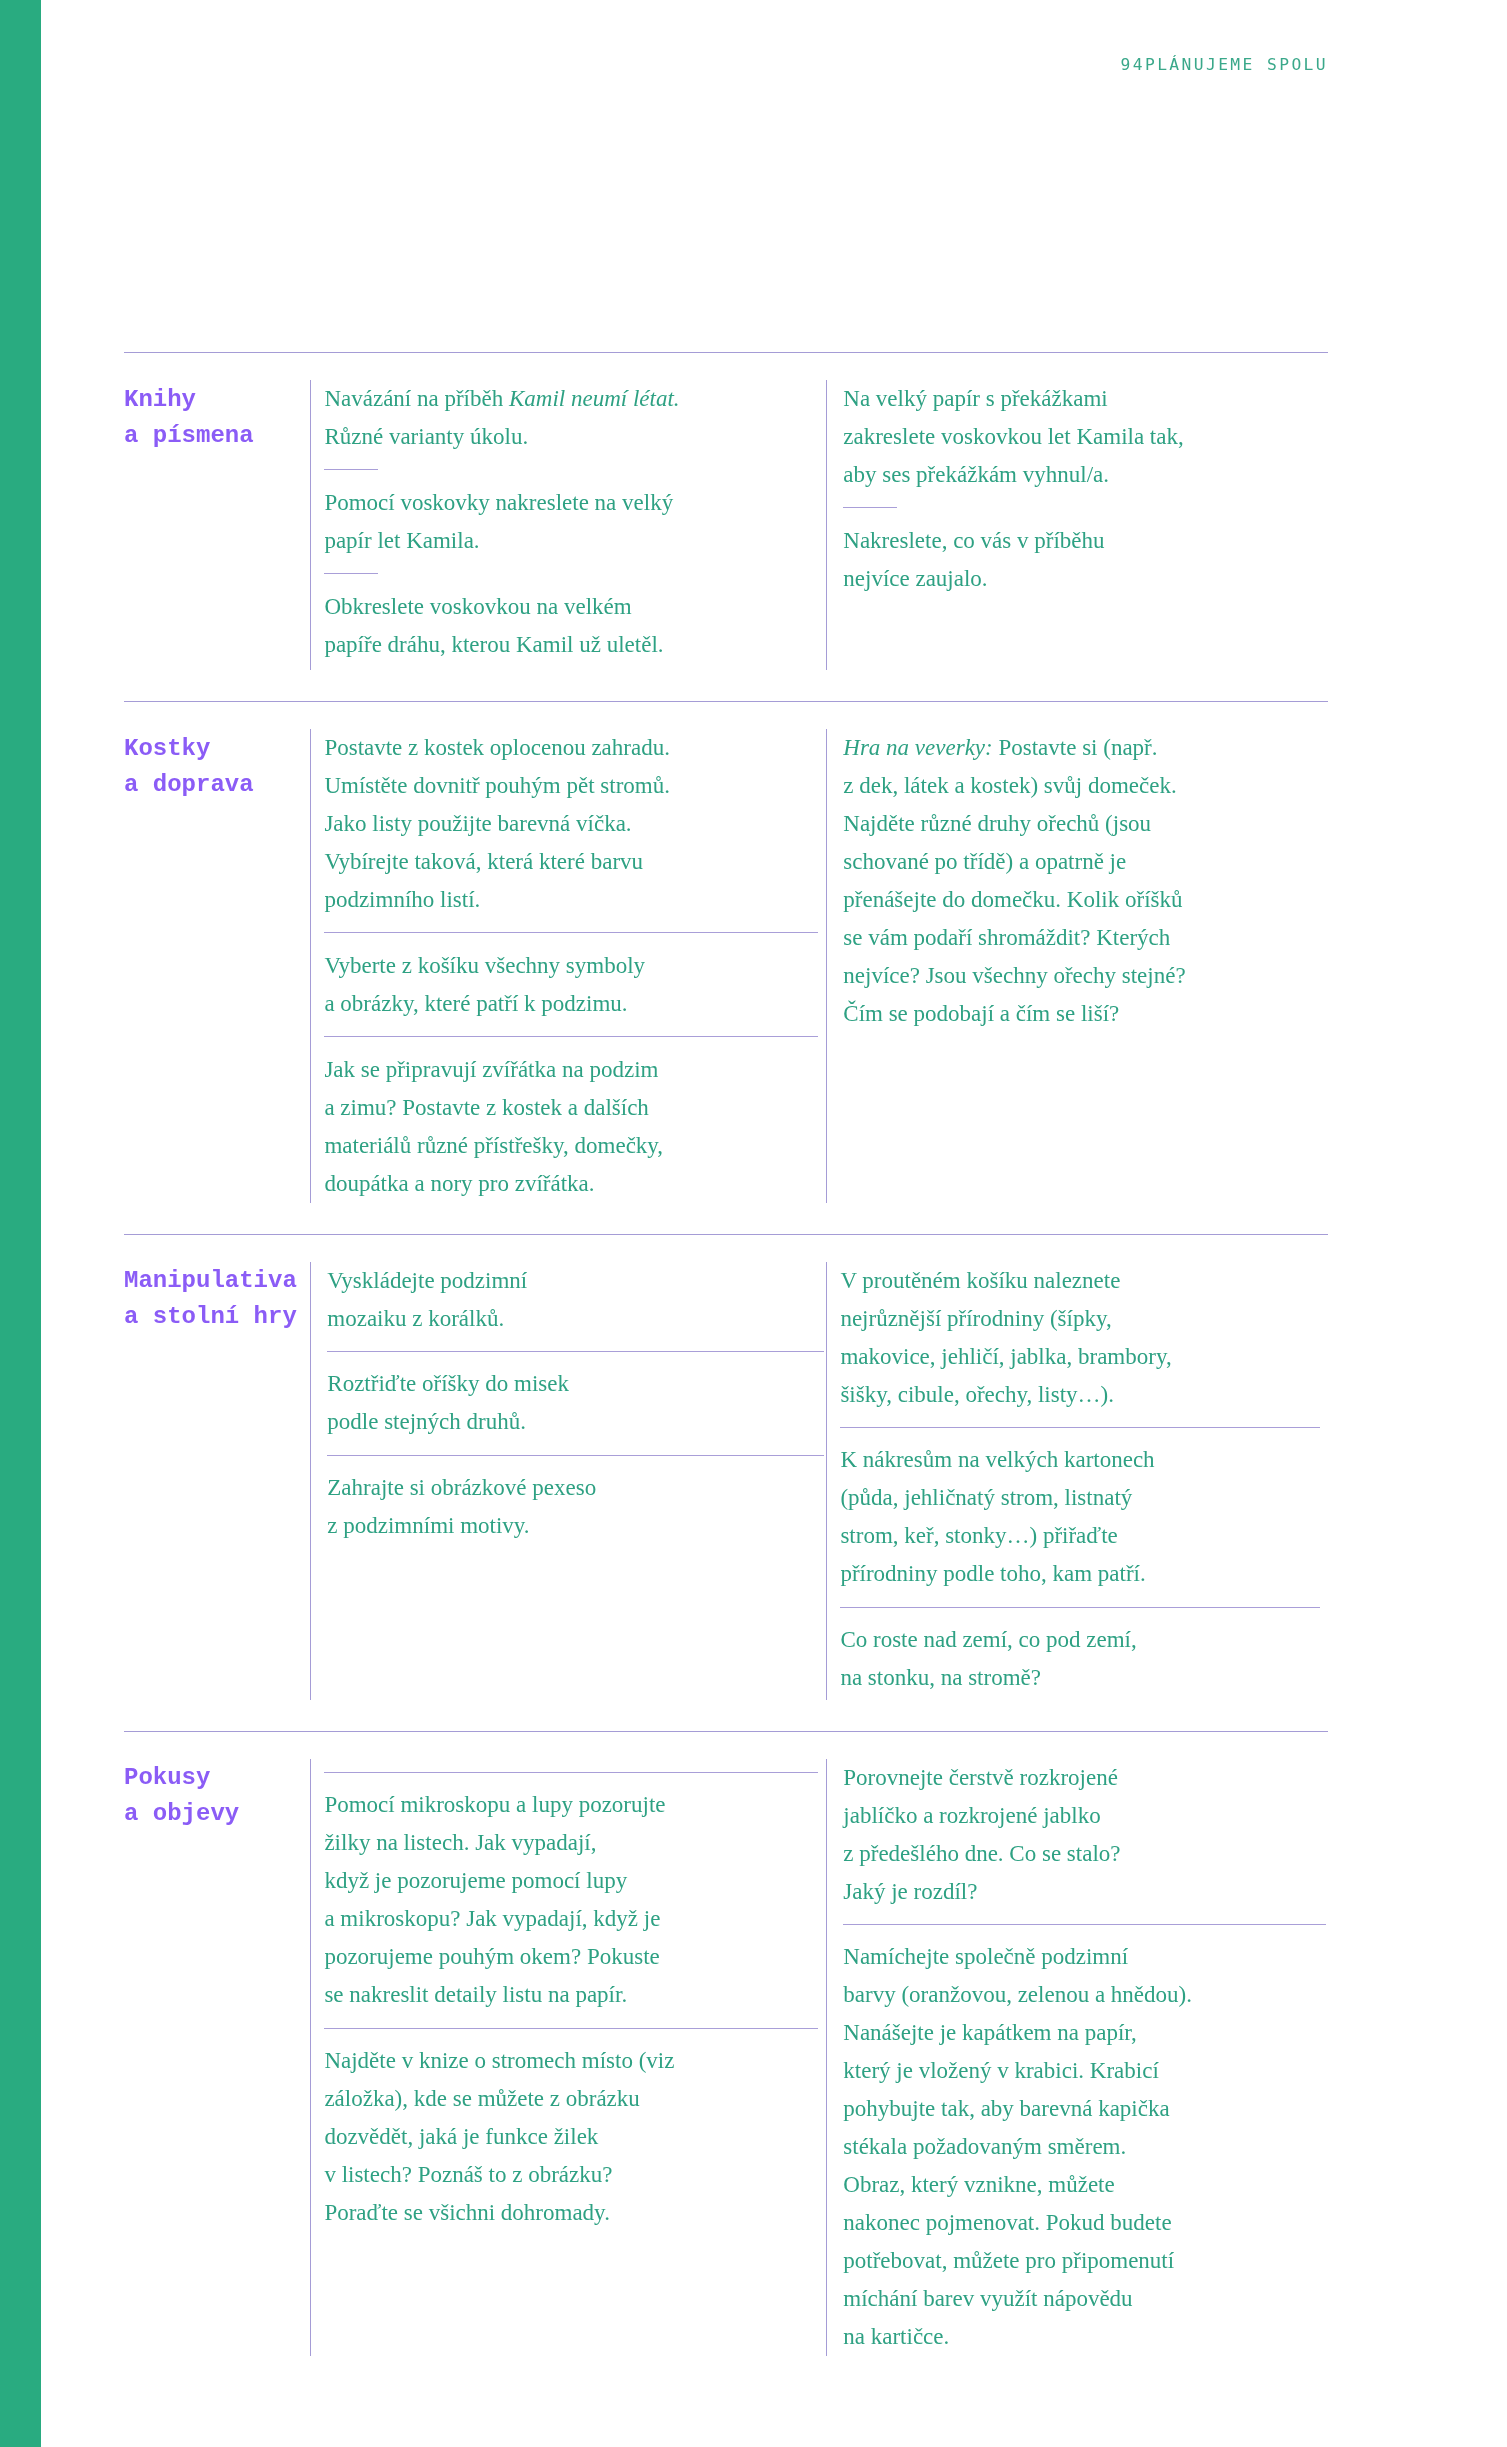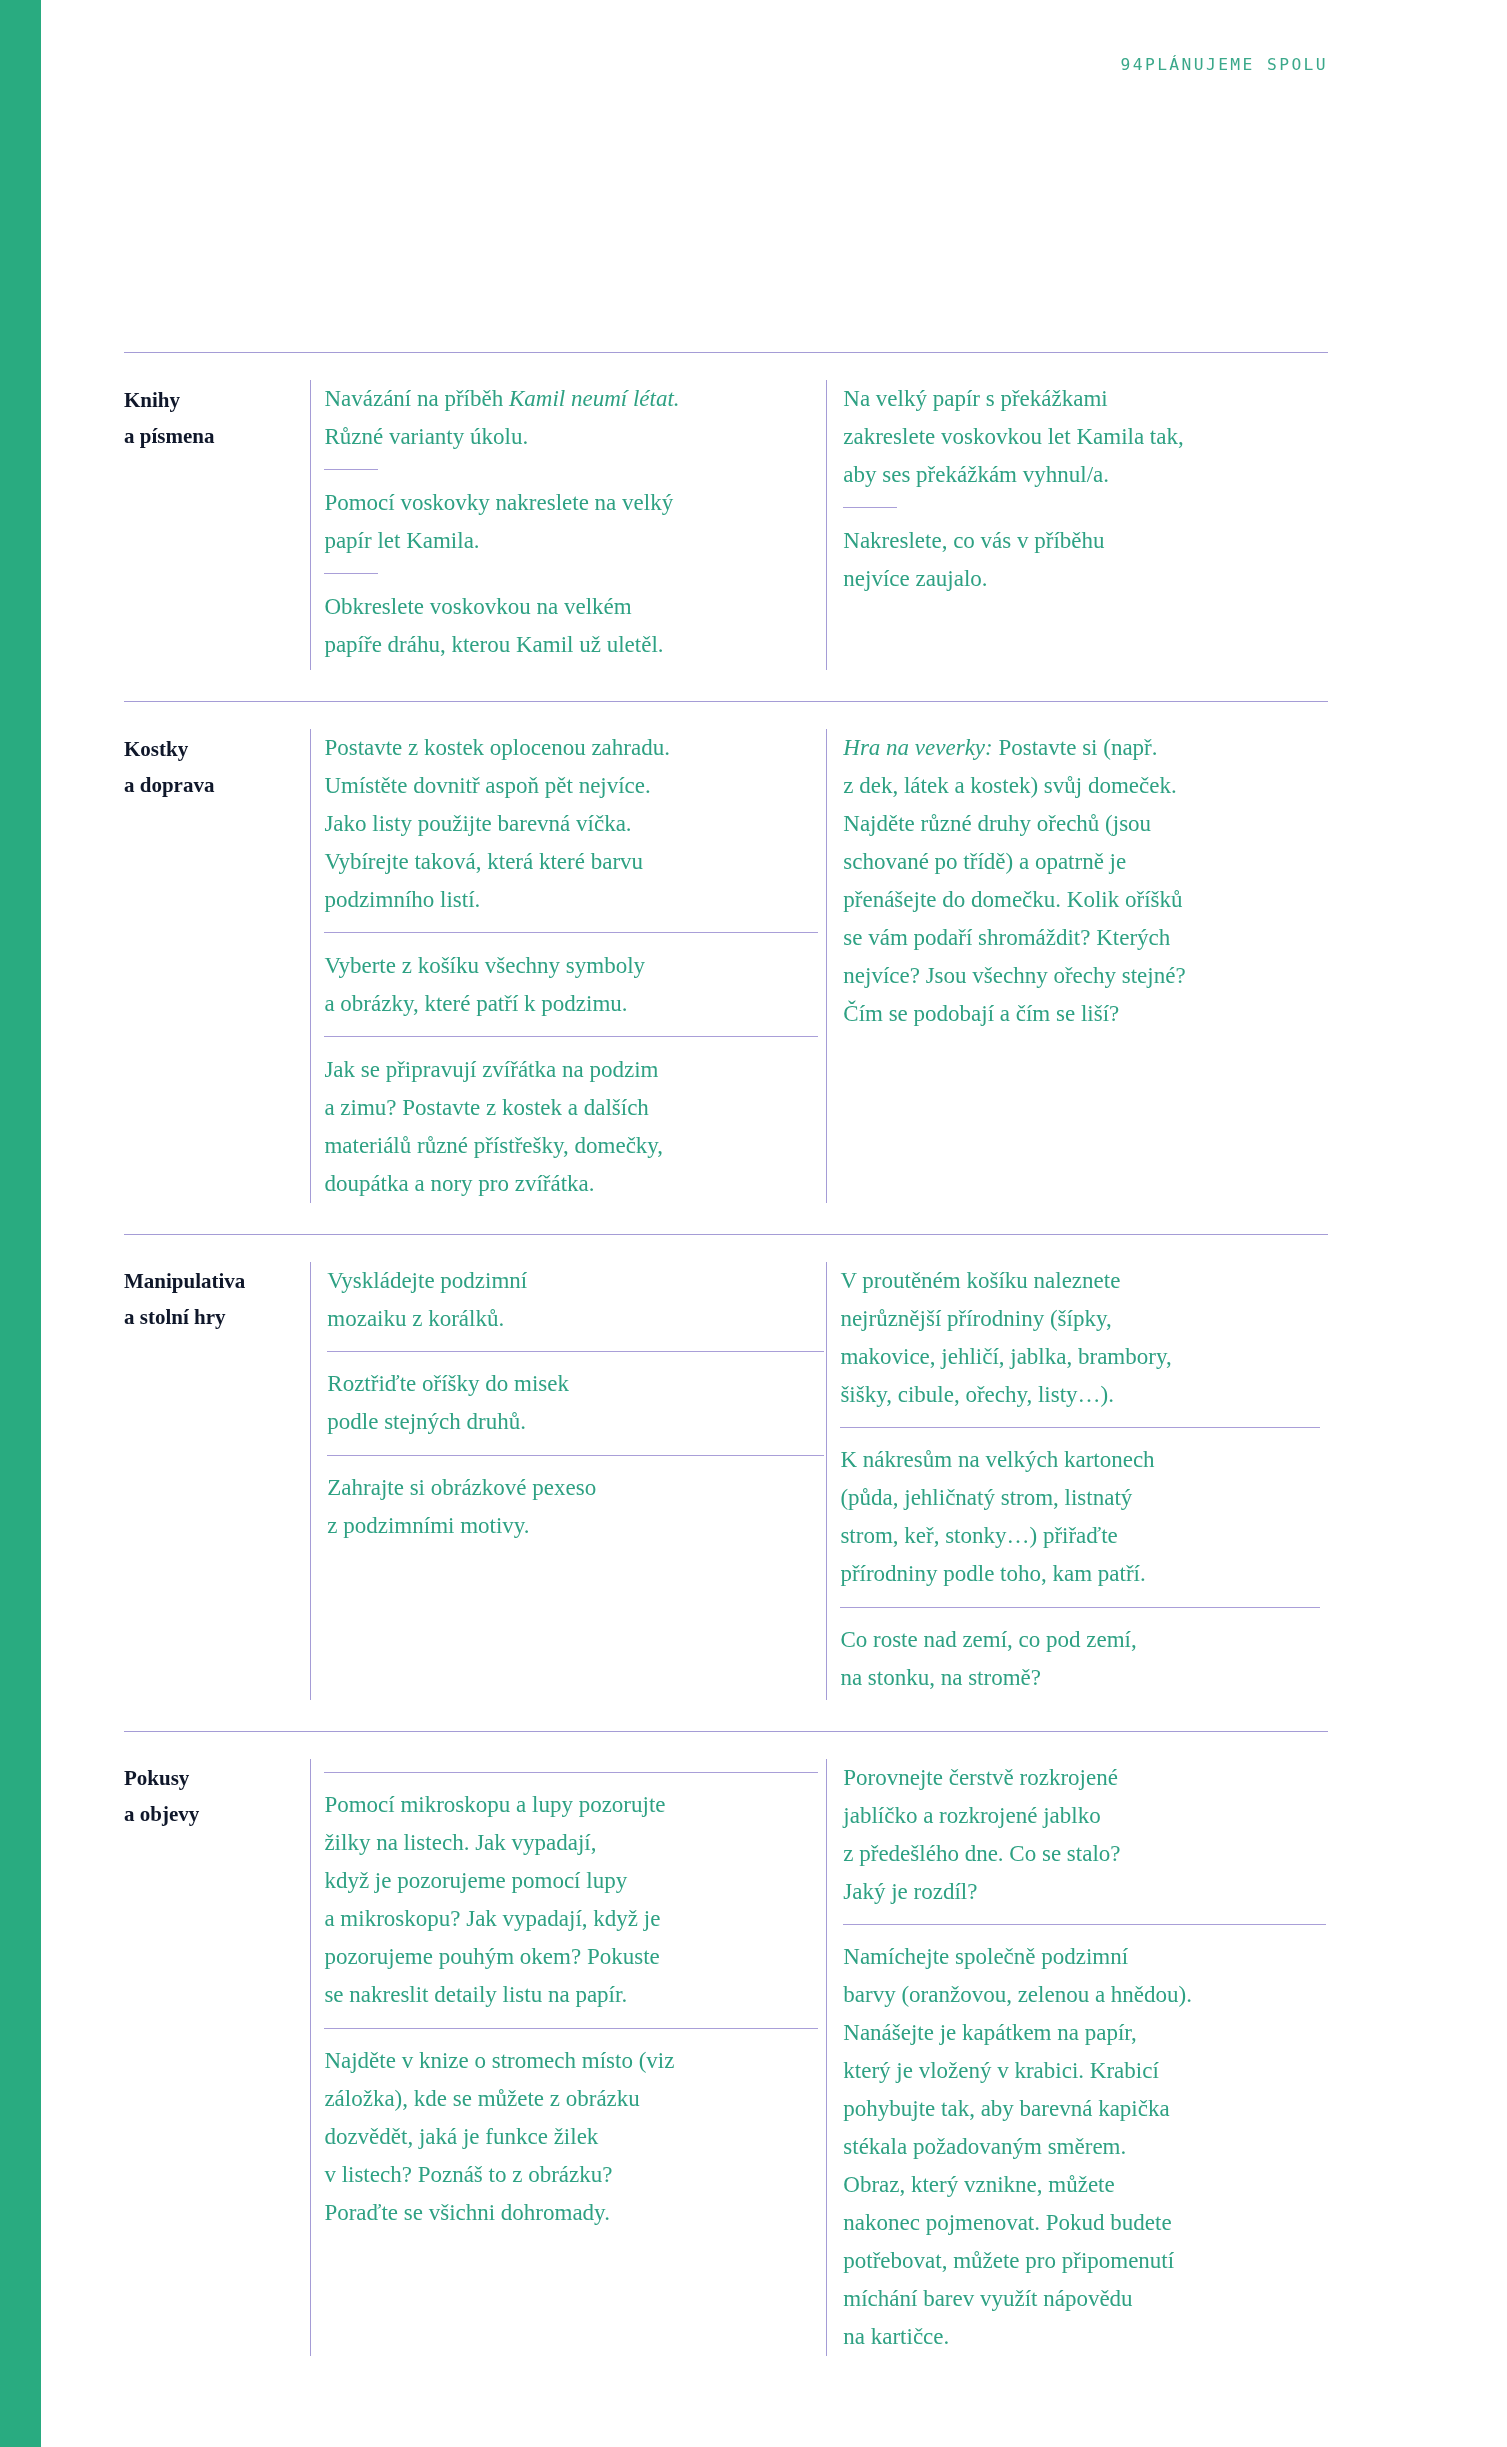--- a/index.html
+++ b/index.html
@@ -30,24 +30,24 @@
     display:grid;
     grid-template-columns:186px 516px 502px;
     margin:27px 0 31px 0;
   }
   
   section.row:nth-child(1) .cols{min-height:290px;}
   section.row:nth-child(2) .cols{min-height:466px;}
   section.row:nth-child(3) .cols{min-height:438px;}
   section.row:nth-child(4) .cols{min-height:574px;}
   .label{
-    font-family:Liberation Serif, serif;
+    font-family:Liberation Mono, monospace;
     font-weight:bold;
-    font-size:21px;line-height:36px;
-    color:#0f172a;
+    font-size:24px;line-height:36px;
+    color:#8b5cf6;
     padding-top:1.9px;
   }
   .col{
     border-left:1.9px solid #a59cd6;
     color:#2ea183;
     font-size:23px;line-height:38px;
   }
   .col-a{padding:0 7.6px 0 13.4px;}
   .col-b{padding:0 1.9px 0 16.3px;}
   .col p{margin:0;}
@@ -87,21 +87,21 @@
             <p><span>Na velký papír s překážkami</span><br><span>zakreslete voskovkou let Kamila tak,</span><br><span>aby ses překážkám vyhnul/a.</span></p>
             <hr class="divider short">
             <p><span>Nakreslete, co vás v příběhu</span><br><span>nejvíce zaujalo.</span></p>
           </div>
         </div>
       </section>
       <section class="row">
         <div class="cols">
           <div class="label">Kostky<br>a doprava</div>
           <div class="col col-a">
-            <p><span>Postavte z kostek oplocenou zahradu.</span><br><span>Umístěte dovnitř aspoň pět nejvíce.</span><br><span>Jako listy použijte barevná víčka.</span><br><span>Vybírejte taková, která které barvu</span><br><span>podzimního listí.</span></p>
+            <p><span>Postavte z kostek oplocenou zahradu.</span><br><span>Umístěte dovnitř pouhým pět stromů.</span><br><span>Jako listy použijte barevná víčka.</span><br><span>Vybírejte taková, která které barvu</span><br><span>podzimního listí.</span></p>
             <hr class="divider long">
             <p><span>Vyberte z košíku všechny symboly</span><br><span>a obrázky, které patří k podzimu.</span></p>
             <hr class="divider long">
             <p><span>Jak se připravují zvířátka na podzim</span><br><span>a zimu? Postavte z kostek a dalších</span><br><span>materiálů různé přístřešky, domečky,</span><br><span>doupátka a nory pro zvířátka.</span></p>
           </div>
           <div class="col col-b">
             <p><span class="it">Hra na veverky:</span><span> Postavte si (např.</span><br><span>z dek, látek a kostek) svůj domeček.</span><br><span>Najděte různé druhy ořechů (jsou</span><br><span>schované po třídě) a opatrně je</span><br><span>přenášejte do domečku. Kolik oříšků</span><br><span>se vám podaří shromáždit? Kterých</span><br><span>nejvíce? Jsou všechny ořechy stejné?</span><br><span>Čím se podobají a čím se liší?</span></p>
           </div>
         </div>
       </section>

